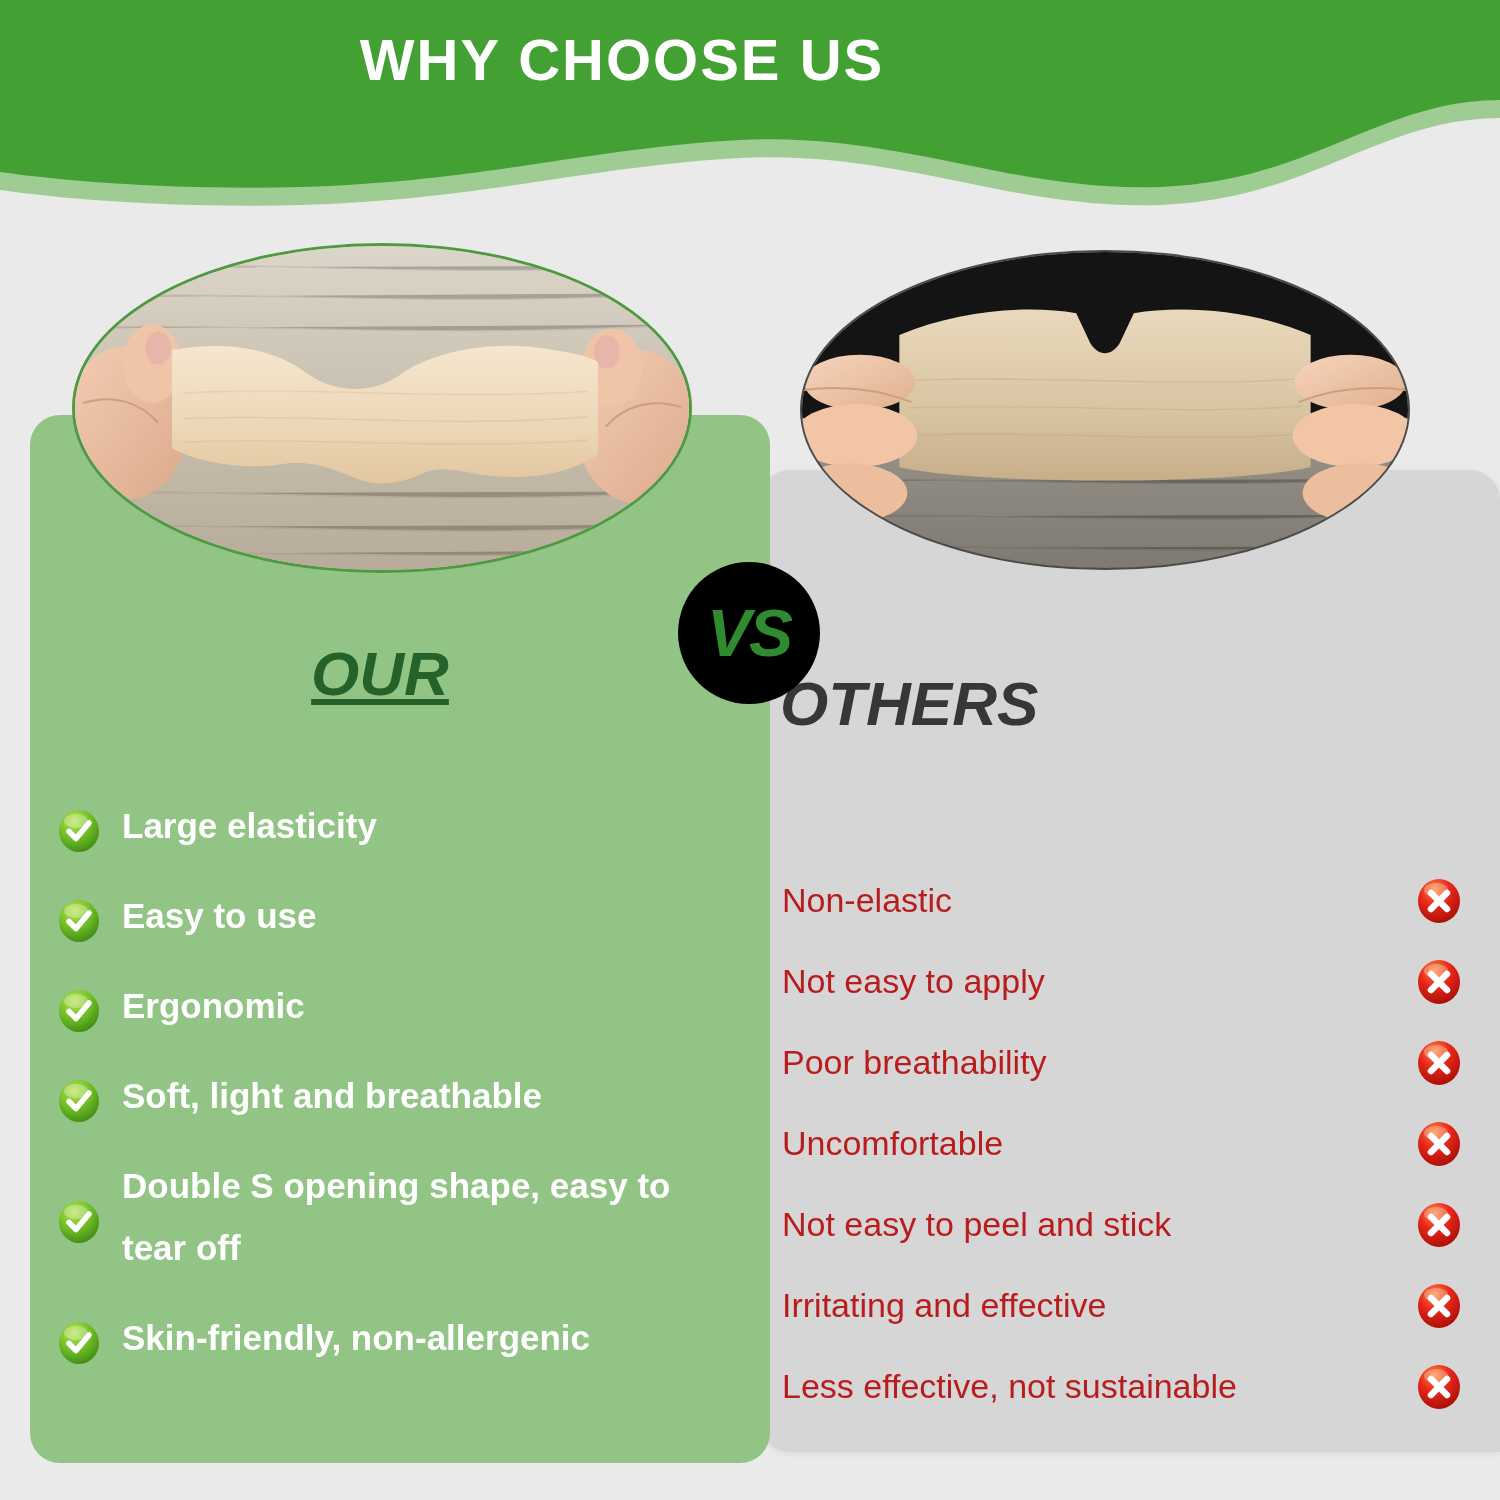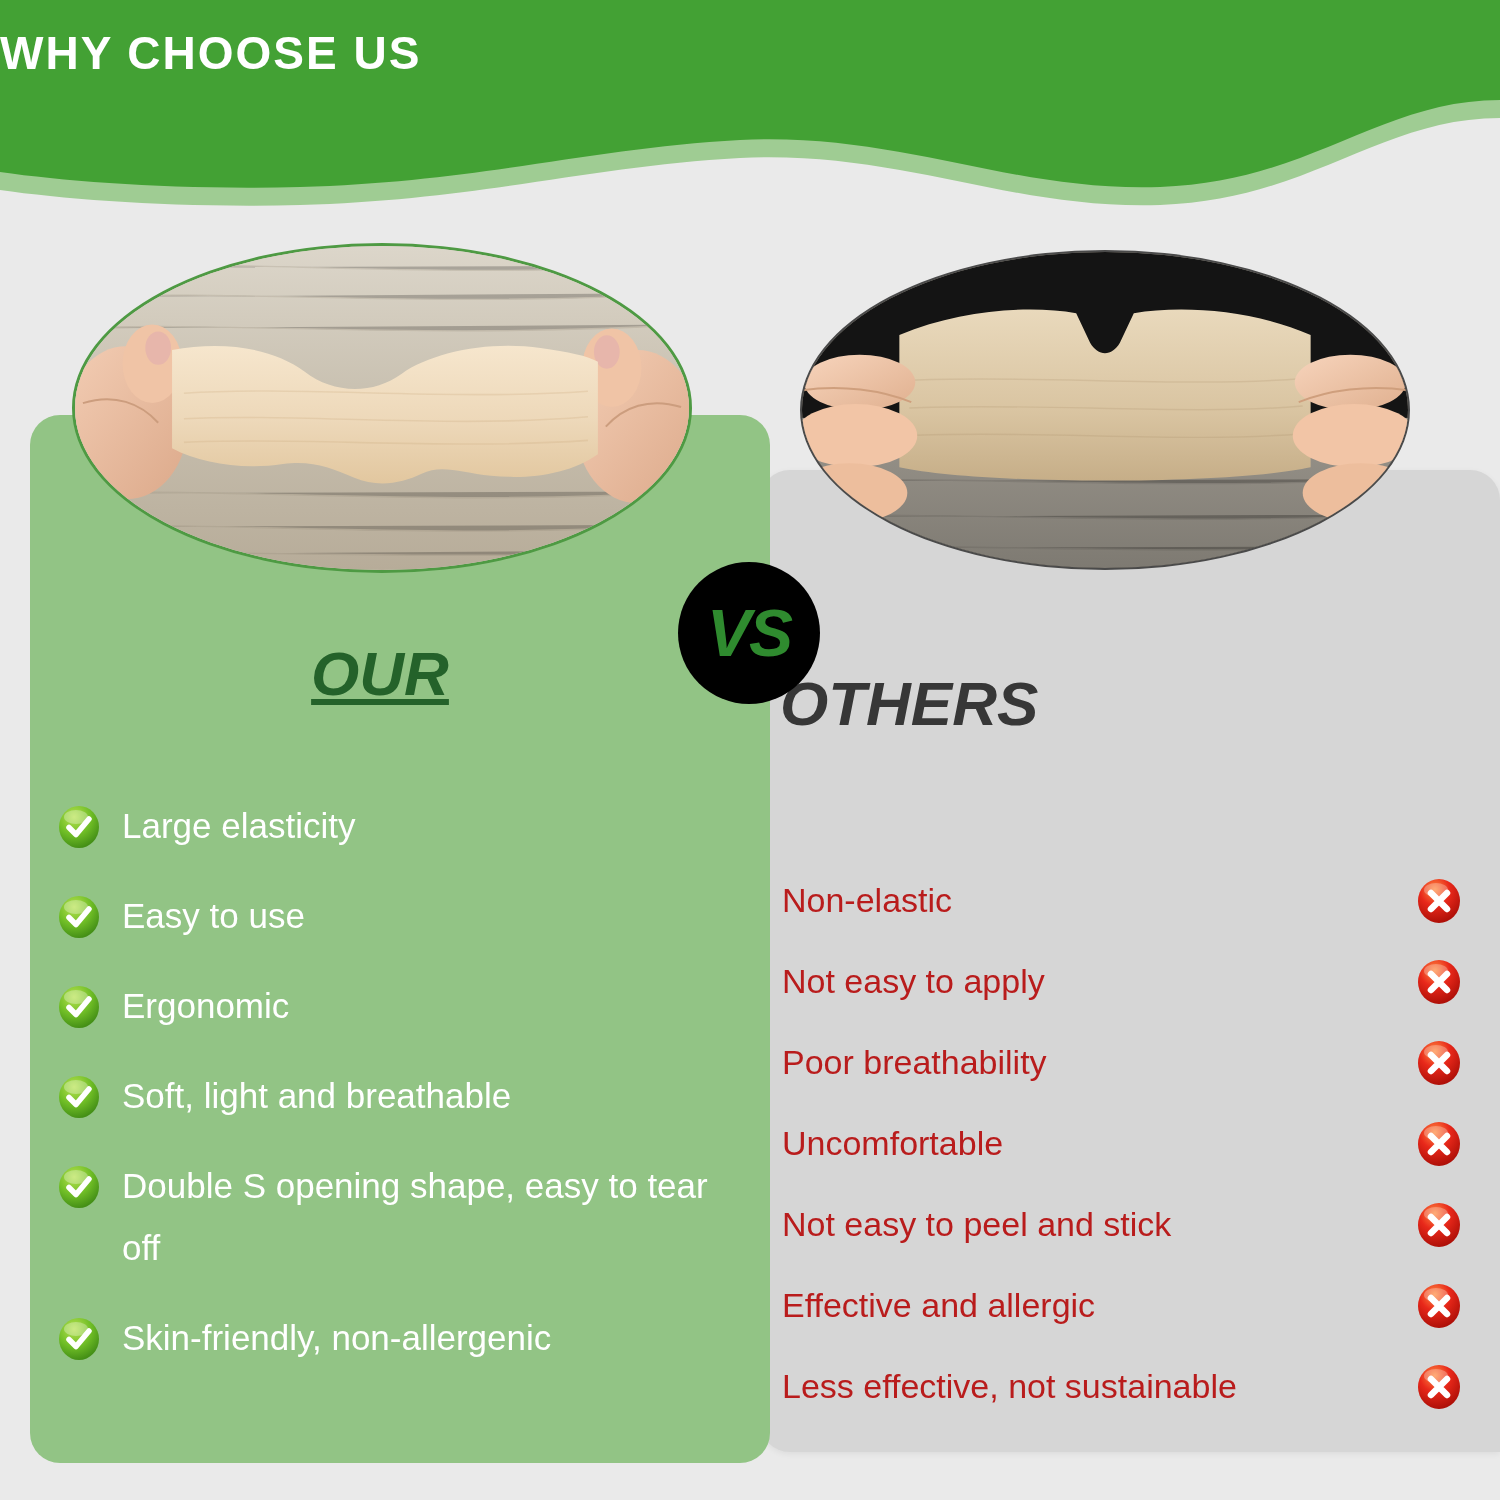--- a/index.html
+++ b/index.html
@@ -25,22 +25,22 @@
     width: 1500px;
     height: 240px;
     overflow: hidden;
   }
   .header-svg { position: absolute; left: 0; top: 0; }
 
   .header-title {
     position: absolute;
     left: 0; top: 26px;
     width: 1244px;
-    text-align: left;
-    font-size: 46px;
+    text-align: center;
+    font-size: 58px;
     font-weight: bold;
     letter-spacing: 2px;
     color: #ffffff;
     font-family: "Liberation Sans", sans-serif;
     z-index: 5;
   }
 
   
   .panel-our {
     position: absolute;
@@ -129,22 +129,23 @@
 
   
   .list-our {
     position: absolute;
     left: 58px; top: 795px;
     width: 690px;
     z-index: 8;
   }
   .our-item {
     display: flex;
-    align-items: flex-start;
+    align-items: center;
     margin-bottom: 28px;
+    font-weight: bold;
   }
   .our-item-label {
     color: #ffffff;
     font-size: 35px;
     line-height: 62px;
     margin-left: 22px;
     max-width: 588px;
   }
 
   .check-icon {
@@ -445,21 +446,21 @@
       <span class="x-icon">
         <svg width="46" height="46" viewBox="0 0 46 46">
           <ellipse cx="23" cy="23" rx="21" ry="22" fill="url(#xg1)"></ellipse>
           <ellipse cx="20" cy="12" rx="12" ry="7" fill="#ffffff" opacity="0.28"></ellipse>
           <path d="M15,15 L31,31 M31,15 L15,31" stroke="#ffffff" stroke-width="6.5" stroke-linecap="round"></path>
         </svg>
       </span>
     </div>
 
     <div class="other-item">
-      <span class="other-item-label">Effective and allergic</span>
+      <span class="other-item-label">Irritating and effective</span>
       <span class="x-icon">
         <svg width="46" height="46" viewBox="0 0 46 46">
           <ellipse cx="23" cy="23" rx="21" ry="22" fill="url(#xg1)"></ellipse>
           <ellipse cx="20" cy="12" rx="12" ry="7" fill="#ffffff" opacity="0.28"></ellipse>
           <path d="M15,15 L31,31 M31,15 L15,31" stroke="#ffffff" stroke-width="6.5" stroke-linecap="round"></path>
         </svg>
       </span>
     </div>
 
     <div class="other-item">

